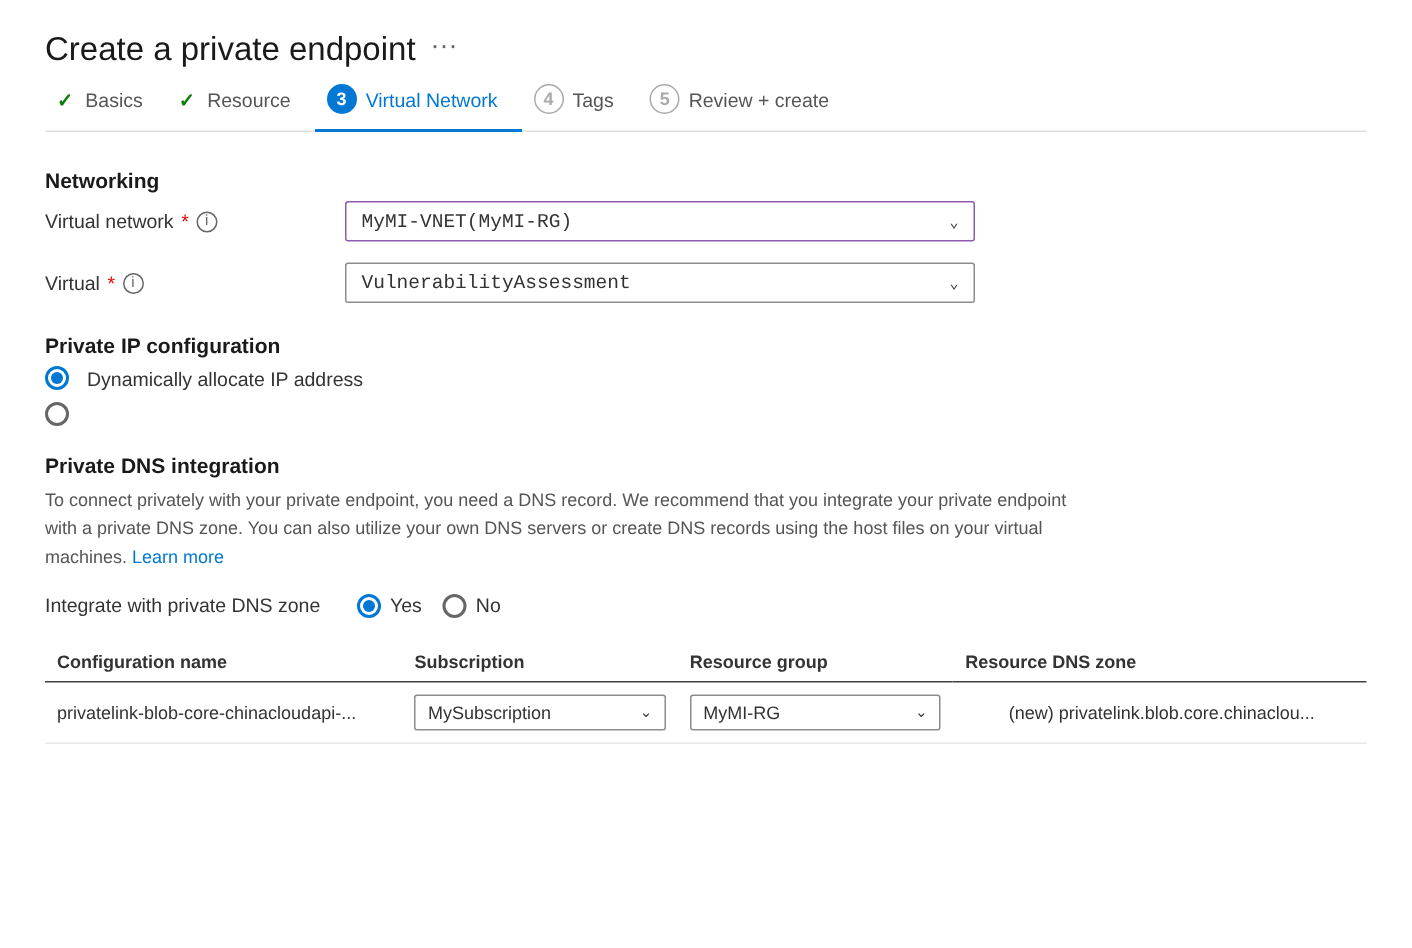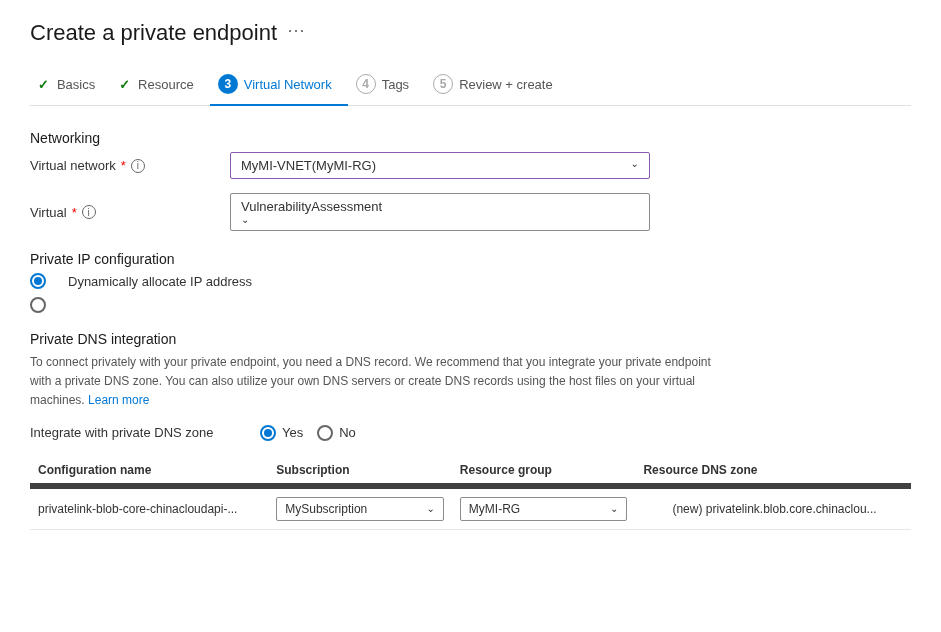--- a/index.html
+++ b/index.html
@@ -12,21 +12,21 @@
       min-height: 632px;
       padding: 20px 30px;
     }
     .page-title {
       font-size: 22px;
       font-weight: 300;
       color: #1a1a1a;
       display: flex;
       align-items: flex-start;
       gap: 10px;
-      margin-bottom: 20px;
+      margin-bottom: 2px;
     }
     .page-title .ellipsis {
       font-size: 18px;
       color: #666;
       cursor: pointer;
     }
     .wizard-nav {
       display: flex;
       align-items: center;
       gap: 0;
@@ -69,21 +69,21 @@
       border: 1px solid #aaa;
       color: #aaa;
     }
     .checkmark {
       color: #107c10;
       font-weight: bold;
       margin-right: 2px;
     }
     .section-title {
       font-size: 14px;
-      font-weight: 400;
+      font-weight: 700;
       color: #1a1a1a;
       margin-bottom: 6px;
     }
     .section-desc {
       font-size: 12px;
       color: #555;
       margin-bottom: 16px;
       line-height: 1.5;
     }
     .learn-more {
@@ -116,51 +116,51 @@
       height: 14px;
       border-radius: 50%;
       border: 1px solid #666;
       font-size: 10px;
       color: #666;
       cursor: pointer;
       flex-shrink: 0;
     }
     .dropdown {
       display: flex;
-      align-items: flex-start;
+      align-items: flex-end;
       justify-content: space-between;
       border: 1px solid #8c5bb0;
       border-radius: 2px;
       padding: 5px 10px;
       min-width: 420px;
       background: #fff;
       cursor: pointer;
       font-size: 13px;
+      font-family: Liberation Mono, monospace;
     }
     .dropdown.normal-border {
       border-color: #8c8c8c;
-      flex-direction: column;
     }
     .dropdown-arrow {
       font-size: 10px;
       color: #333;
     }
     .section-divider {
       margin: 20px 0 14px 0;
     }
     .radio-group {
       display: flex;
       flex-direction: column;
       gap: 8px;
       margin-bottom: 18px;
     }
     .radio-item {
       display: flex;
       align-items: center;
-      gap: 22px;
+      gap: 12px;
       cursor: pointer;
       font-size: 13px;
     }
     .radio-btn {
       width: 16px;
       height: 16px;
       border-radius: 50%;
       border: 2px solid #0078d4;
       display: flex;
       align-items: center;
@@ -180,21 +180,21 @@
     .dns-desc {
       font-size: 12px;
       color: #555;
       line-height: 1.6;
       max-width: 700px;
       margin-bottom: 14px;
     }
     .integrate-row {
       display: flex;
       align-items: center;
-      gap: 30px;
+      gap: 8px;
       margin-bottom: 16px;
     }
     .integrate-label {
       font-size: 13px;
       color: #333;
       width: 200px;
     }
     .toggle-group {
       display: flex;
       align-items: flex-end;
@@ -211,21 +211,21 @@
       width: 100%;
       border-collapse: collapse;
       margin-top: 6px;
     }
     .dns-table th {
       text-align: left;
       font-size: 12px;
       font-weight: 600;
       color: #333;
       padding: 6px 8px;
-      border-bottom: 6px solid #404040;
+      border-bottom: 1px solid #404040;
     }
     .dns-table td {
       font-size: 12px;
       color: #333;
       padding: 8px 8px;
       border-bottom: 1px solid #e8e8e8;
       vertical-align: middle;
     }
     .dns-dropdown {
       display: flex;

